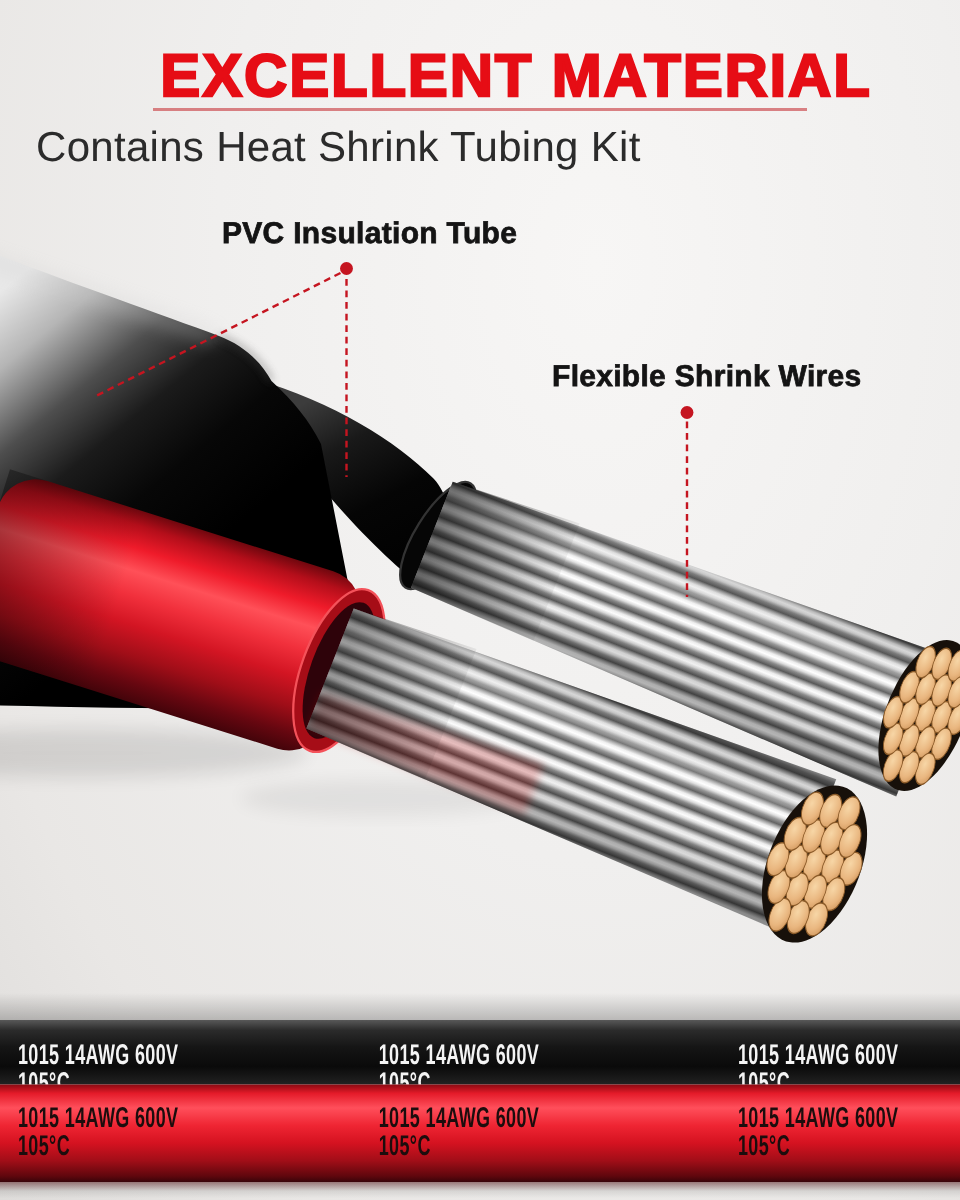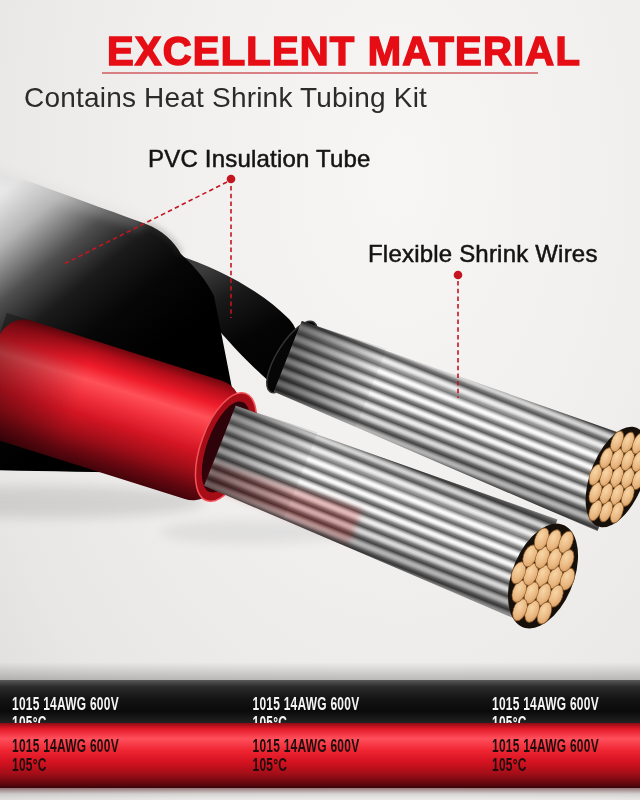--- a/index.html
+++ b/index.html
@@ -17,21 +17,21 @@
   }
   .title-rule{
     position:absolute;z-index:3;top:72px;left:102px;width:436px;height:2px;
     background:var(--underline-red);opacity:.75;
   }
   .subtitle{
     top:82px;left:0;width:620px;text-align:left;
     font-size:28px;color:#2b2b2b;letter-spacing:.2px;
   }
   .callout-label{
-    font-size:24px;font-weight:normal;color:var(--label-black);
+    font-size:20px;font-weight:bold;color:var(--label-black);
     -webkit-text-stroke:.5px var(--label-black);letter-spacing:.2px;
   }
   .pvc{top:145px;left:124px;}
   .copper{top:240px;left:344px;}
   .strip{position:absolute;left:0;width:640px;z-index:2;}
   .strip-shadow{
     position:absolute;z-index:2;left:0;top:662px;width:640px;height:18px;
     background:linear-gradient(180deg, rgba(0,0,0,0), rgba(0,0,0,0.22));
   }
   .strip-black{

